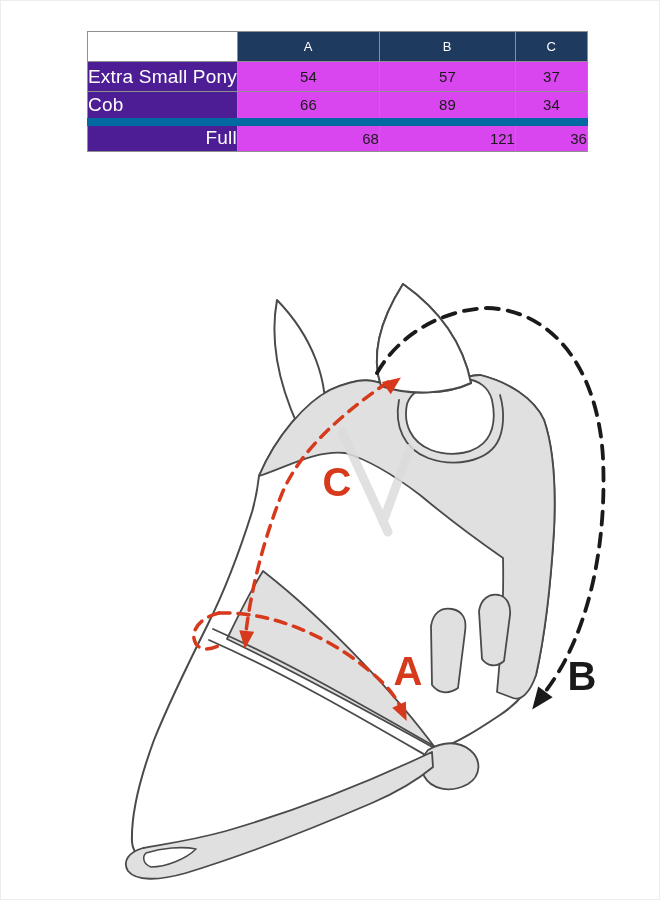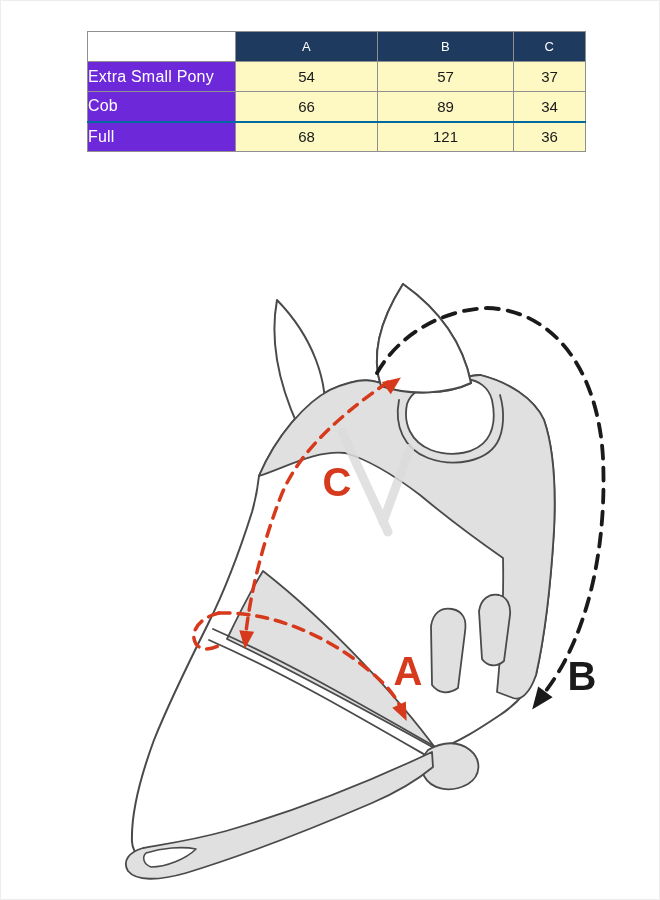--- a/index.html
+++ b/index.html
@@ -22,25 +22,25 @@
   .c-label{width:148px;}
   .c-a{width:142px;}
   .c-b{width:136px;}
   .c-c{width:72px;}
   th.blank{border:none;background:transparent;}
   th.colhead{
     background:#1e3a5f;color:#ffffff;font-weight:400;
     font-size:13px;letter-spacing:.5px;text-align:center;
   }
   td.rowlabel{
-    background:#6d28d9;color:#ffffff;text-align:left;
-    padding-left:6px;font-size:16px;letter-spacing:.2px;
+    background:#4c1d95;color:#ffffff;text-align:left;
+    padding-left:6px;font-size:19px;letter-spacing:.2px;
   }
-  td.val{background:#fef9c3;text-align:center;}
-  tr.thick td{border-top:2px solid #0369a1;}
+  td.val{background:#d946ef;text-align:center;}
+  tr.thick td{border-top:8px solid #0369a1;text-align:right;}
 
   
   .diagram{position:absolute;left:0;top:280px;width:660px;height:620px;}
   svg text.meas{
     font-family:"Liberation Sans","DejaVu Sans",sans-serif;
     font-weight:700;font-size:40px;
   }
 </style>
 </head>
 <body>

